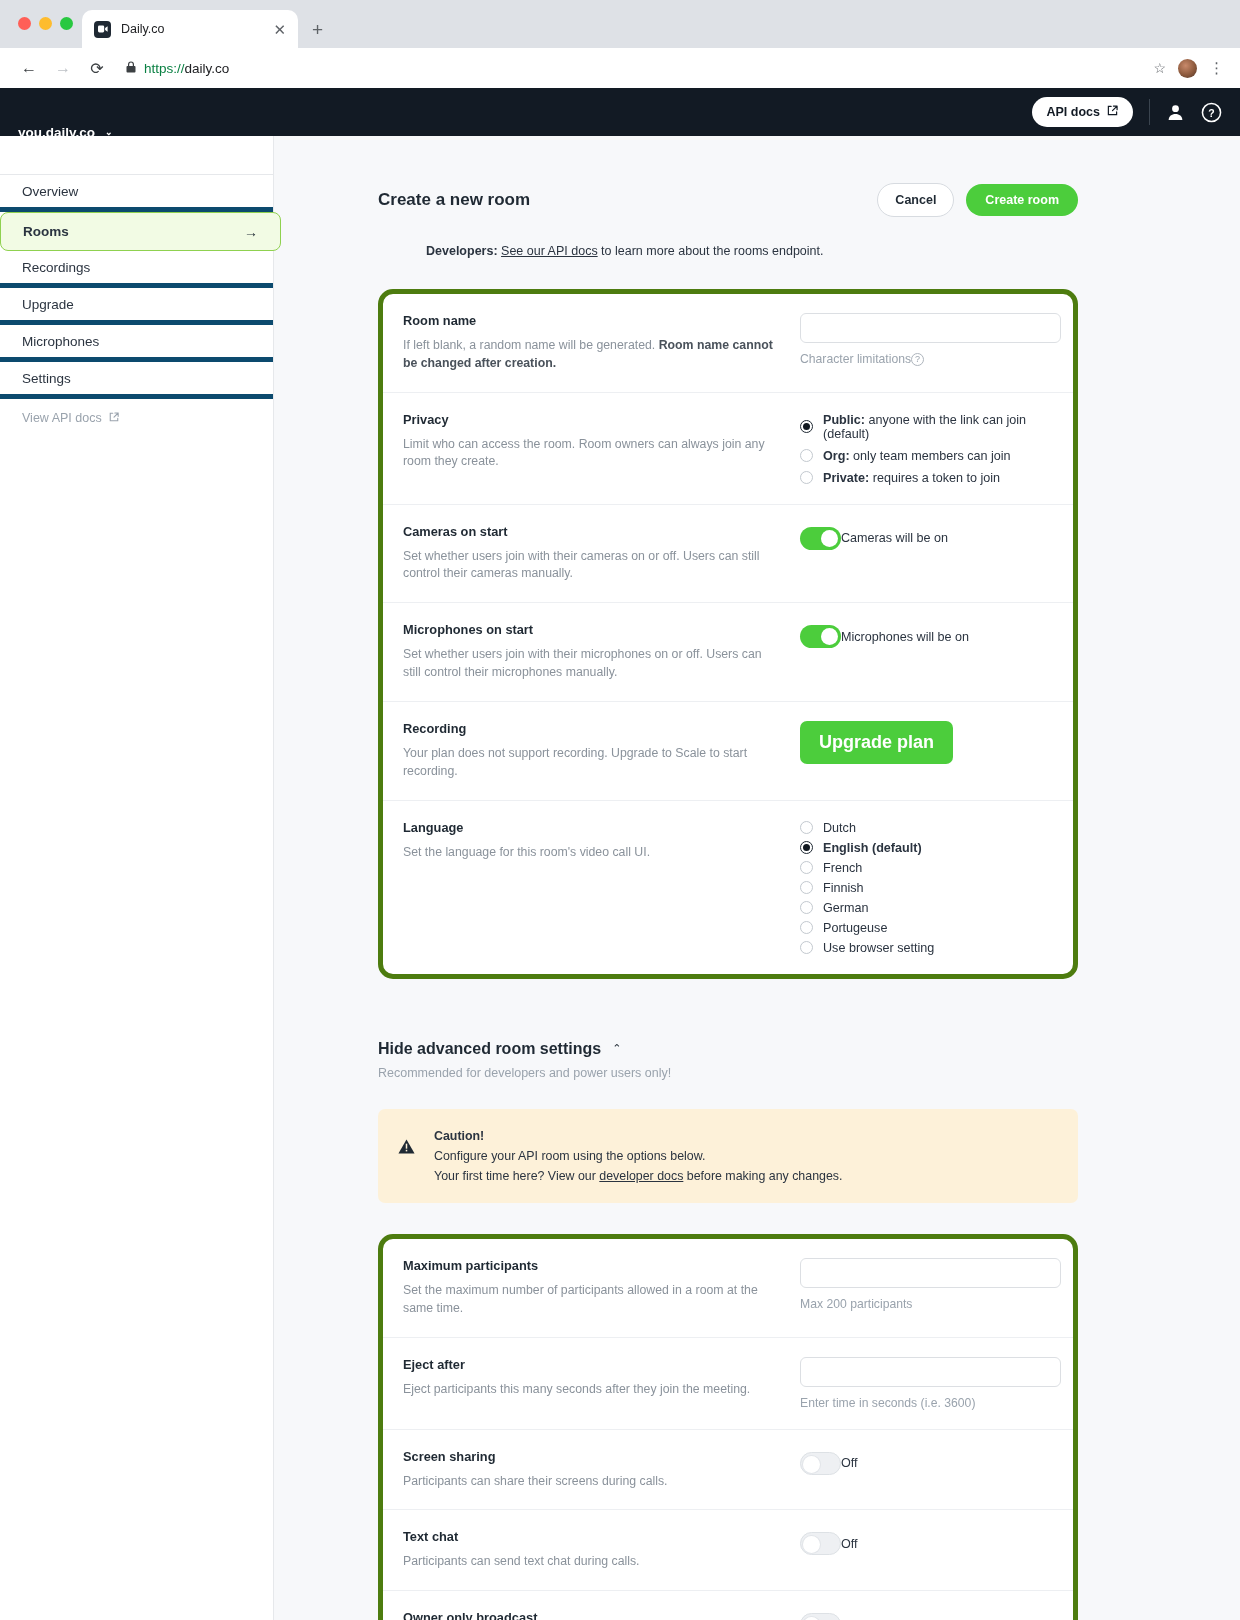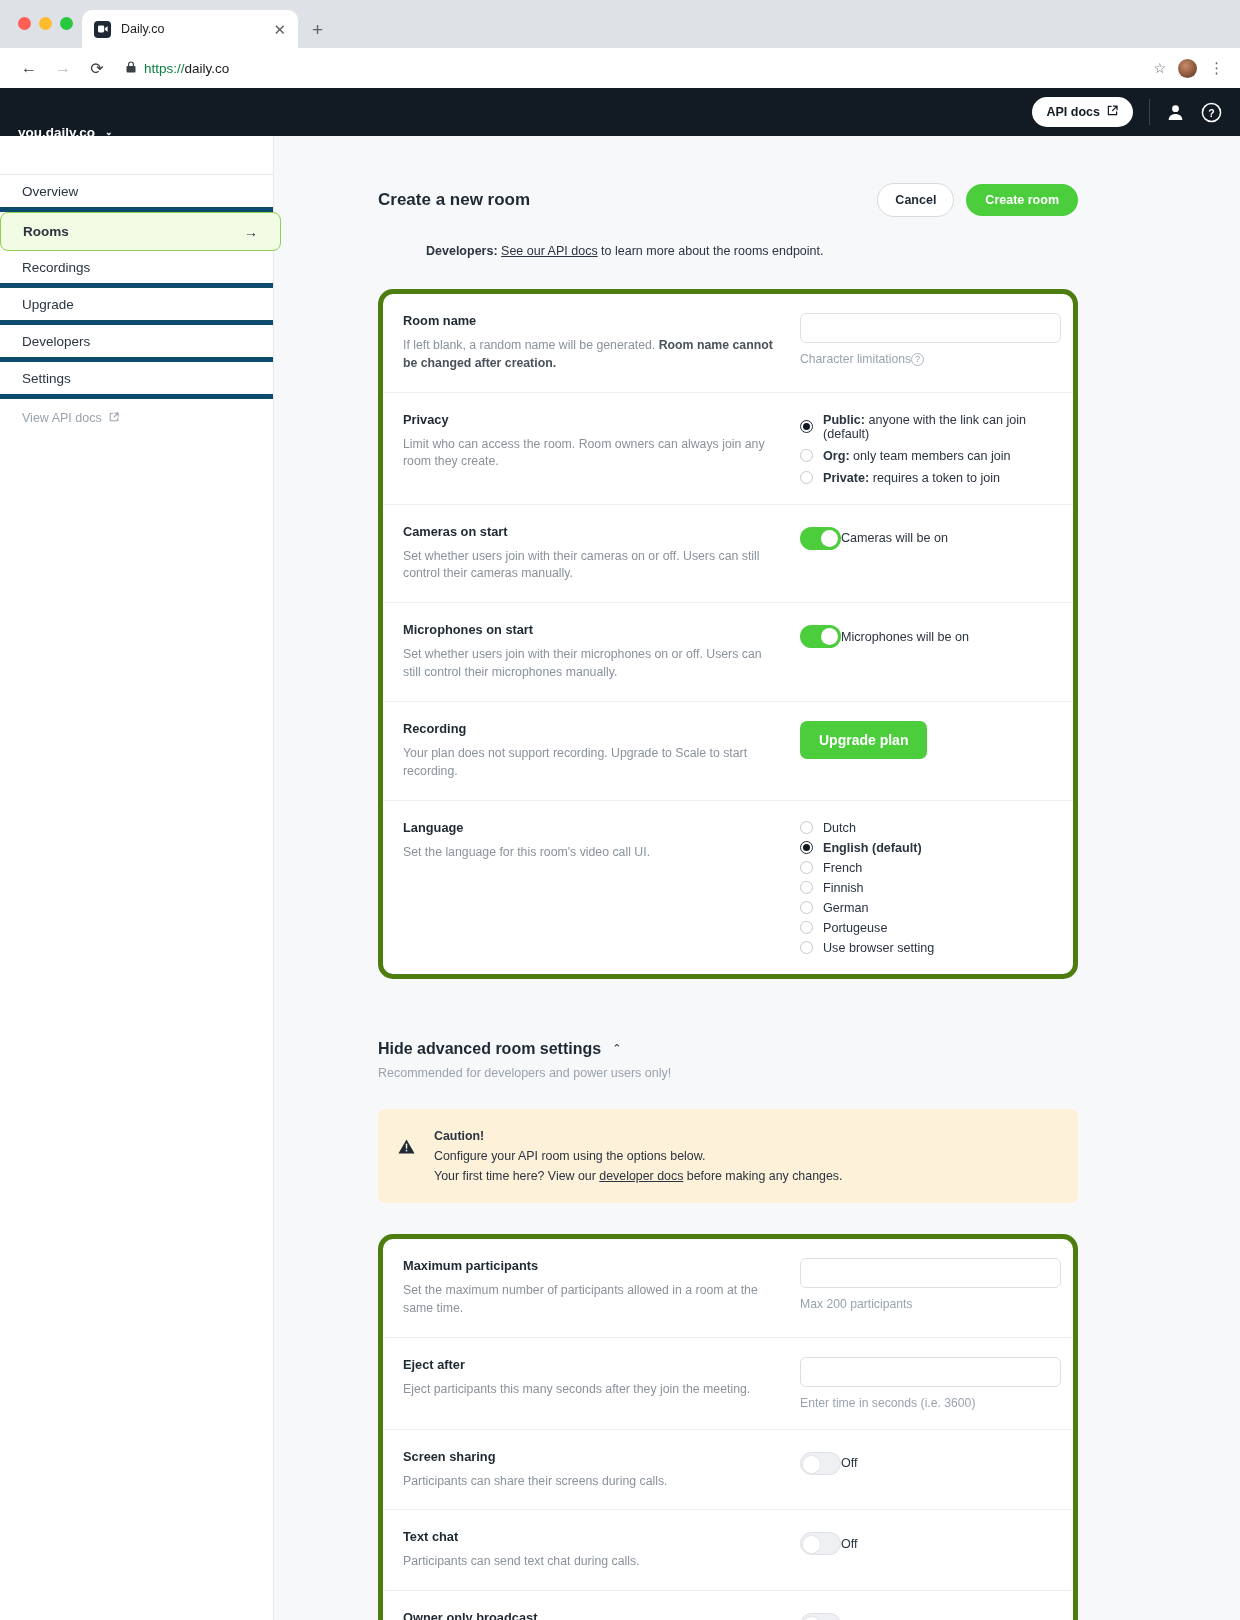--- a/index.html
+++ b/index.html
@@ -150,21 +150,21 @@
   .toggle.off { background: #eef0f3; border: 1px solid #dde1e5; }
   .toggle .knob {
     position: absolute; top: 3px; width: 17px; height: 17px; border-radius: 50%;
     background: #ffffff;
   }
   .toggle.on .knob { right: 3px; }
   .toggle.off .knob { left: 2px; box-shadow: 0 0 0 1px #e2e5e9; }
   .toggle-label { font-size: 12.6px; color: #2b3440; }
 
   .btn-upgrade {
-    background: #4ccd3c; color: #ffffff; font-size: 14px; font-weight: 700;
+    background: #4ccd3c; color: #ffffff; font-size: 18px; font-weight: 700;
     border-radius: 7px; padding: 11px 19px; border: none; cursor: pointer; font-family: inherit;
   }
 
   .section-head { margin-top: 61px; display: flex; align-items: center; gap: 11px; cursor: pointer; }
   .section-title { font-size: 16px; font-weight: 700; color: #1f2933; }
   .section-chev { font-size: 11px; color: #1f2933; }
   .section-sub { margin-top: 8px; font-size: 12.5px; color: #9aa3ad; }
 
   .caution {
     margin-top: 29px; background: #fdf1d9; border-radius: 7px;
@@ -259,21 +259,21 @@
       <span>Rooms</span>
       <span class="arrow">→</span>
     </div>
     <div class="nav-item">
       <span>Recordings</span>
     </div>
     <div class="nav-item">
       <span>Upgrade</span>
     </div>
     <div class="nav-item">
-      <span>Developers</span>
+      <span>Microphones</span>
     </div>
     <div class="nav-item">
       <span>Settings</span>
     </div>
     <div class="nav-sub">
       <span>View API docs</span>
       <span>
         <svg width="10" height="10" viewBox="0 0 12 12">
             <path d="M4.5 1.5h-3v9h9v-3" stroke="#9aa3ad" stroke-width="1.3" fill="none" stroke-linecap="round"></path>
             <path d="M7 1.2h4v4M11 1.2 6 6.2" stroke="#9aa3ad" stroke-width="1.3" fill="none" stroke-linecap="round" stroke-linejoin="round"></path>

